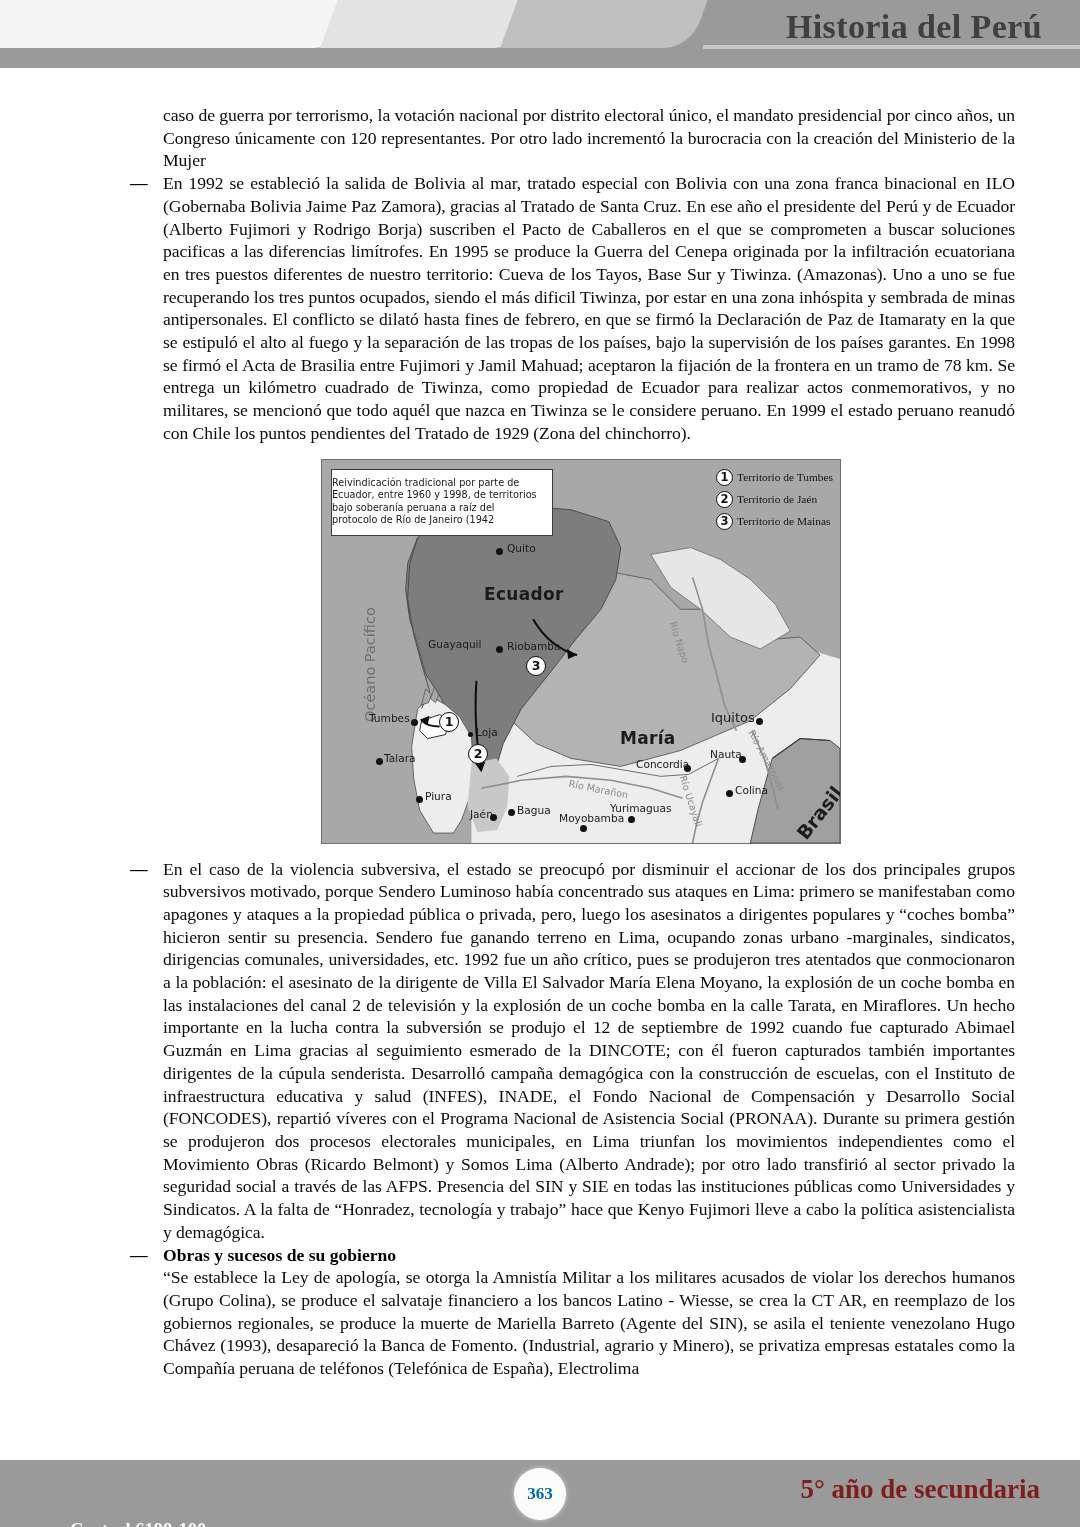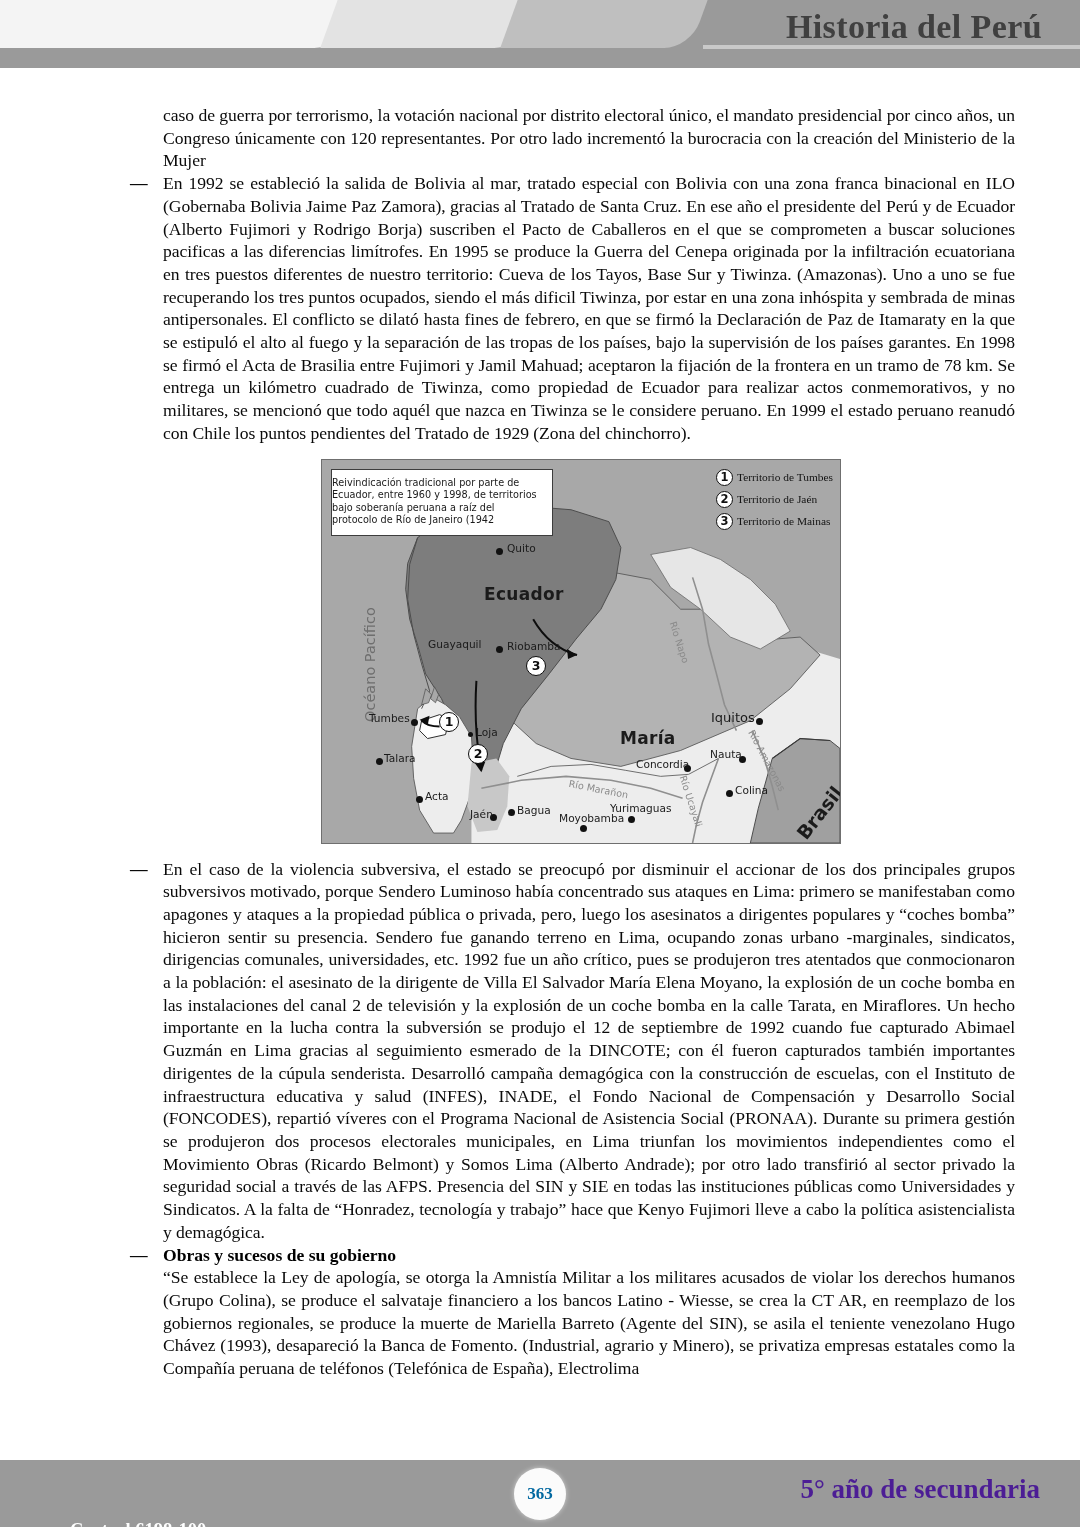--- a/index.html
+++ b/index.html
@@ -215,21 +215,21 @@
     left: 70px; top: 22px;
     color: #fff;
     font-family: "Liberation Serif", serif;
     font-weight: bold;
     font-size: 18.5px;
     margin-top: 38px;
   }
   .ft-right {
     position: absolute;
     right: 40px; top: 14px;
-    color: #4c1d95;
+    color: #7f1d1d;
     font-family: "Liberation Serif", serif;
     font-weight: bold;
     font-size: 27px;
   }
   .ft-page {
     position: absolute;
     left: 50%;
     transform: translateX(-50%);
     top: 8px;
     width: 52px; height: 52px;
@@ -356,21 +356,21 @@
         <div class="dot" style="left:89px; top:259px;"></div>
         <div class="mlabel city" style="left:47px; top:252px;">Tumbes</div>
 
         <div class="dot" style="left:146px; top:272px; width:5px; height:5px;"></div>
         <div class="mlabel city" style="left:154px; top:266px;">Loja</div>
 
         <div class="dot" style="left:54px; top:298px;"></div>
         <div class="mlabel city" style="left:62px; top:292px;">Talara</div>
 
         <div class="dot" style="left:94px; top:336px;"></div>
-        <div class="mlabel city" style="left:103px; top:330px;">Acta</div>
+        <div class="mlabel city" style="left:103px; top:330px;">Piura</div>
 
         <div class="dot" style="left:168px; top:354px;"></div>
         <div class="mlabel city" style="left:148px; top:348px;">Jaén</div>
 
         <div class="dot" style="left:186px; top:349px;"></div>
         <div class="mlabel city" style="left:195px; top:344px;">Bagua</div>
 
         <div class="dot" style="left:258px; top:365px;"></div>
         <div class="mlabel city" style="left:237px; top:352px;">Moyobamba</div>
 

